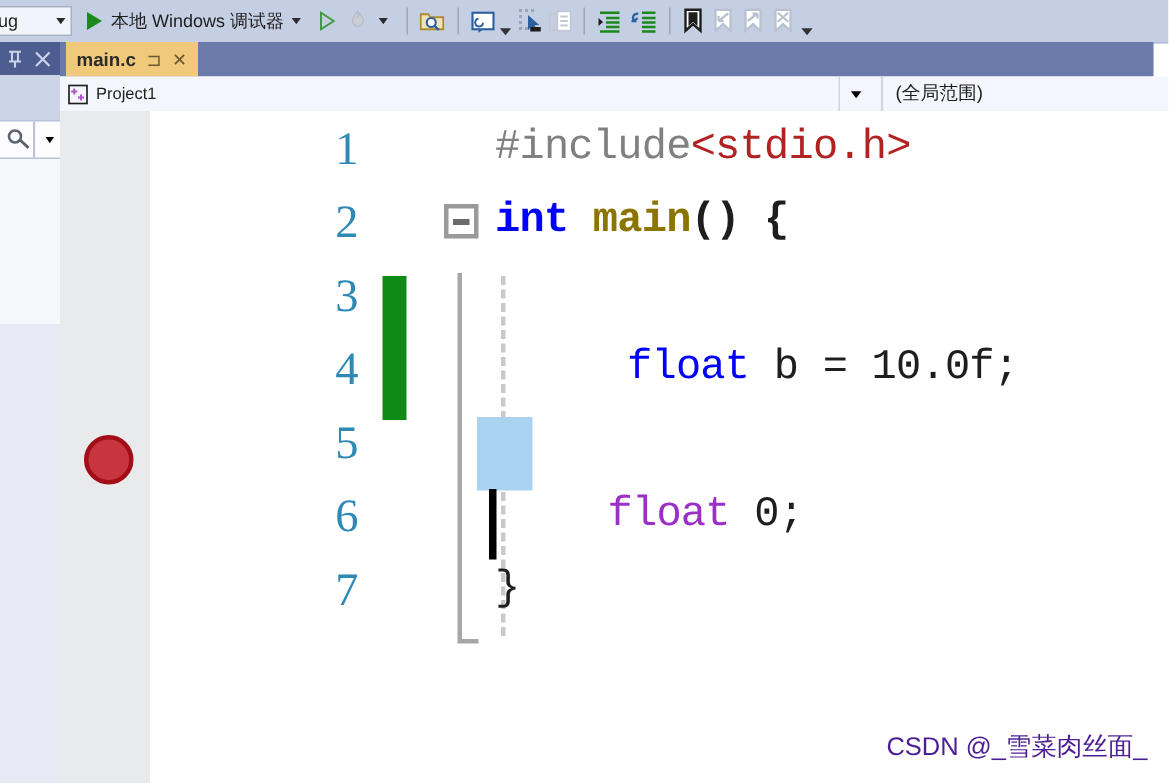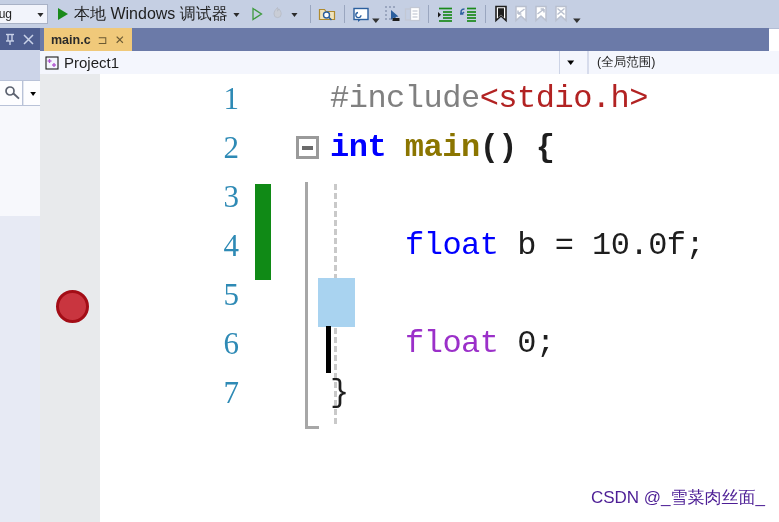--- a/index.html
+++ b/index.html
@@ -26,21 +26,21 @@
   .combo.c1{width:62px;margin-left:-14px;}
   .combo.c2{width:135px;margin-left:8px;}
   .combo .caret{font-size:7px;color:#2b2b2b;transform:scaleX(1.5);margin-left:4px;}
   .tb-sep{width:1px;height:18px;background:#9aa6bf;margin:0 5px;}
   .tb-item{display:flex;align-items:center;height:28px;padding:0 2px;}
   .play-tri{
     width:0;height:0;border-left:10px solid #1a8a1a;
     border-top:6px solid transparent;border-bottom:6px solid transparent;
     margin-left:8px;margin-right:6px;
   }
-  .dbg-label{font-size:16px;color:#1e1e1e;white-space:nowrap;}
+  .dbg-label{font-size:12px;color:#1e1e1e;white-space:nowrap;}
   .mini-caret{font-size:7px;color:#2b2b2b;transform:scaleX(1.5);margin:0 5px;}
   .dd-arrow{font-size:8px;color:#333;transform:scaleX(1.6);margin-left:2px;align-self:flex-end;margin-bottom:3px;}
   svg{display:block;}
 
   
   .leftdock{
     position:absolute;left:0;top:28px;width:40px;height:494px;background:#eef1f8;
   }
   .leftdock-head{
     height:22px;background:#4d5d8f;display:flex;align-items:center;
@@ -71,40 +71,40 @@
   
   .navbar{
     position:absolute;left:40px;top:51px;width:739px;height:23px;
     background:#f4f6fd;display:flex;align-items:stretch;
     border-bottom:1px solid #cdd4e6;
   }
   .nav-left{
     flex:0 0 520px;display:flex;align-items:center;gap:5px;padding-left:5px;
     border-right:1px solid #cdd4e6;box-sizing:border-box;
   }
-  .nav-proj{font-size:15px;color:#1e1e1e;}
+  .nav-proj{font-size:11px;color:#1e1e1e;}
   .nav-caret{width:22px;display:flex;align-items:center;justify-content:center;font-size:8px;transform:scaleX(1.5);border-right:1px solid #cdd4e6;}
   .nav-right{flex:1;display:flex;align-items:center;padding-left:14px;font-size:12.5px;color:#1e1e1e;}
 
   
   .editor{
     position:absolute;left:40px;top:74px;width:739px;height:448px;background:#fff;
     overflow:hidden;
   }
   .bp-gutter{position:absolute;left:0;top:0;width:60px;height:448px;background:#e8eaec;}
   .code-area{position:absolute;left:60px;top:0;right:0;bottom:0;}
 
   .line{position:relative;height:49px;}
   .lnum{
     position:absolute;left:105px;top:0;width:34px;text-align:right;
     font-family:"Liberation Serif", serif;font-size:31px;color:#2e8ab5;line-height:49px;
   }
   .code{
     position:absolute;left:230px;top:0;
-    font-family:"Liberation Mono", monospace;font-size:32px;line-height:49px;
+    font-family:"Liberation Mono", monospace;font-size:28px;line-height:49px;
     white-space:pre;letter-spacing:-0.5px;
   }
   .k-pre{color:#808080;}
   .k-str{color:#b22222;}
   .k-kw{color:#0000ff;}
   .k-fn{color:#8b7500;}
   .k-plain{color:#1e1e1e;}
   .k-num{color:#1e1e1e;}
   .k-ret{color:#9b30c9;}
 
@@ -356,21 +356,21 @@
           </div>
           <div class="line">
             <div class="lnum">2</div>
             <div class="code" style="left: 230px; font-weight: bold;"><span class="k-kw">int</span><span class="k-plain"> </span><span class="k-fn">main</span><span class="k-plain">() {</span></div>
           </div>
           <div class="line">
             <div class="lnum">3</div>
           </div>
           <div class="line">
             <div class="lnum">4</div>
-            <div class="code" style="left: 305px;"><span class="k-kw">float</span><span class="k-plain"> b = </span><span class="k-num">10.0f</span><span class="k-plain">;</span></div>
+            <div class="code" style="left: 318px;"><span class="k-kw">float</span><span class="k-plain"> b = </span><span class="k-num">10.0f</span><span class="k-plain">;</span></div>
           </div>
           <div class="line">
             <div class="lnum">5</div>
             <div class="code" style="left: 305px;"></div>
           </div>
           <div class="line">
             <div class="lnum">6</div>
             <div class="code" style="left: 305px;"><span class="k-ret">float</span><span class="k-plain"> </span><span class="k-num">0</span><span class="k-plain">;</span></div>
           </div>
           <div class="line">

